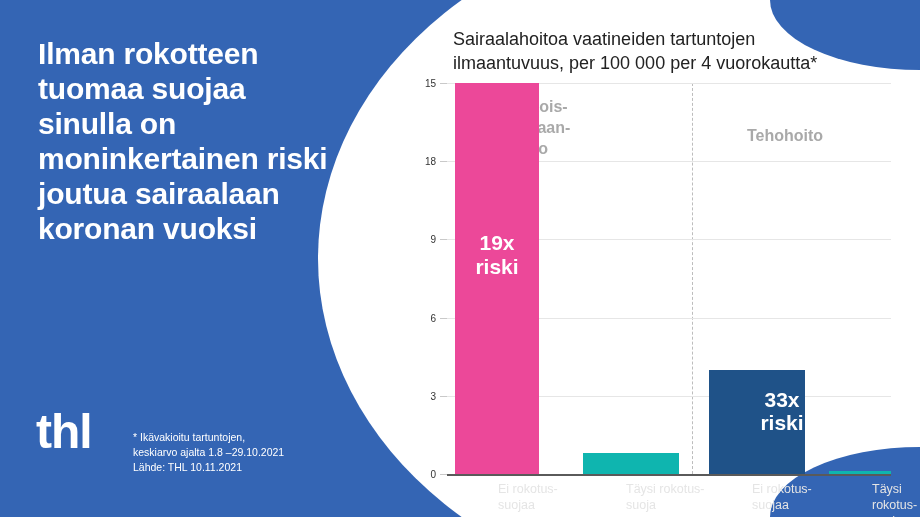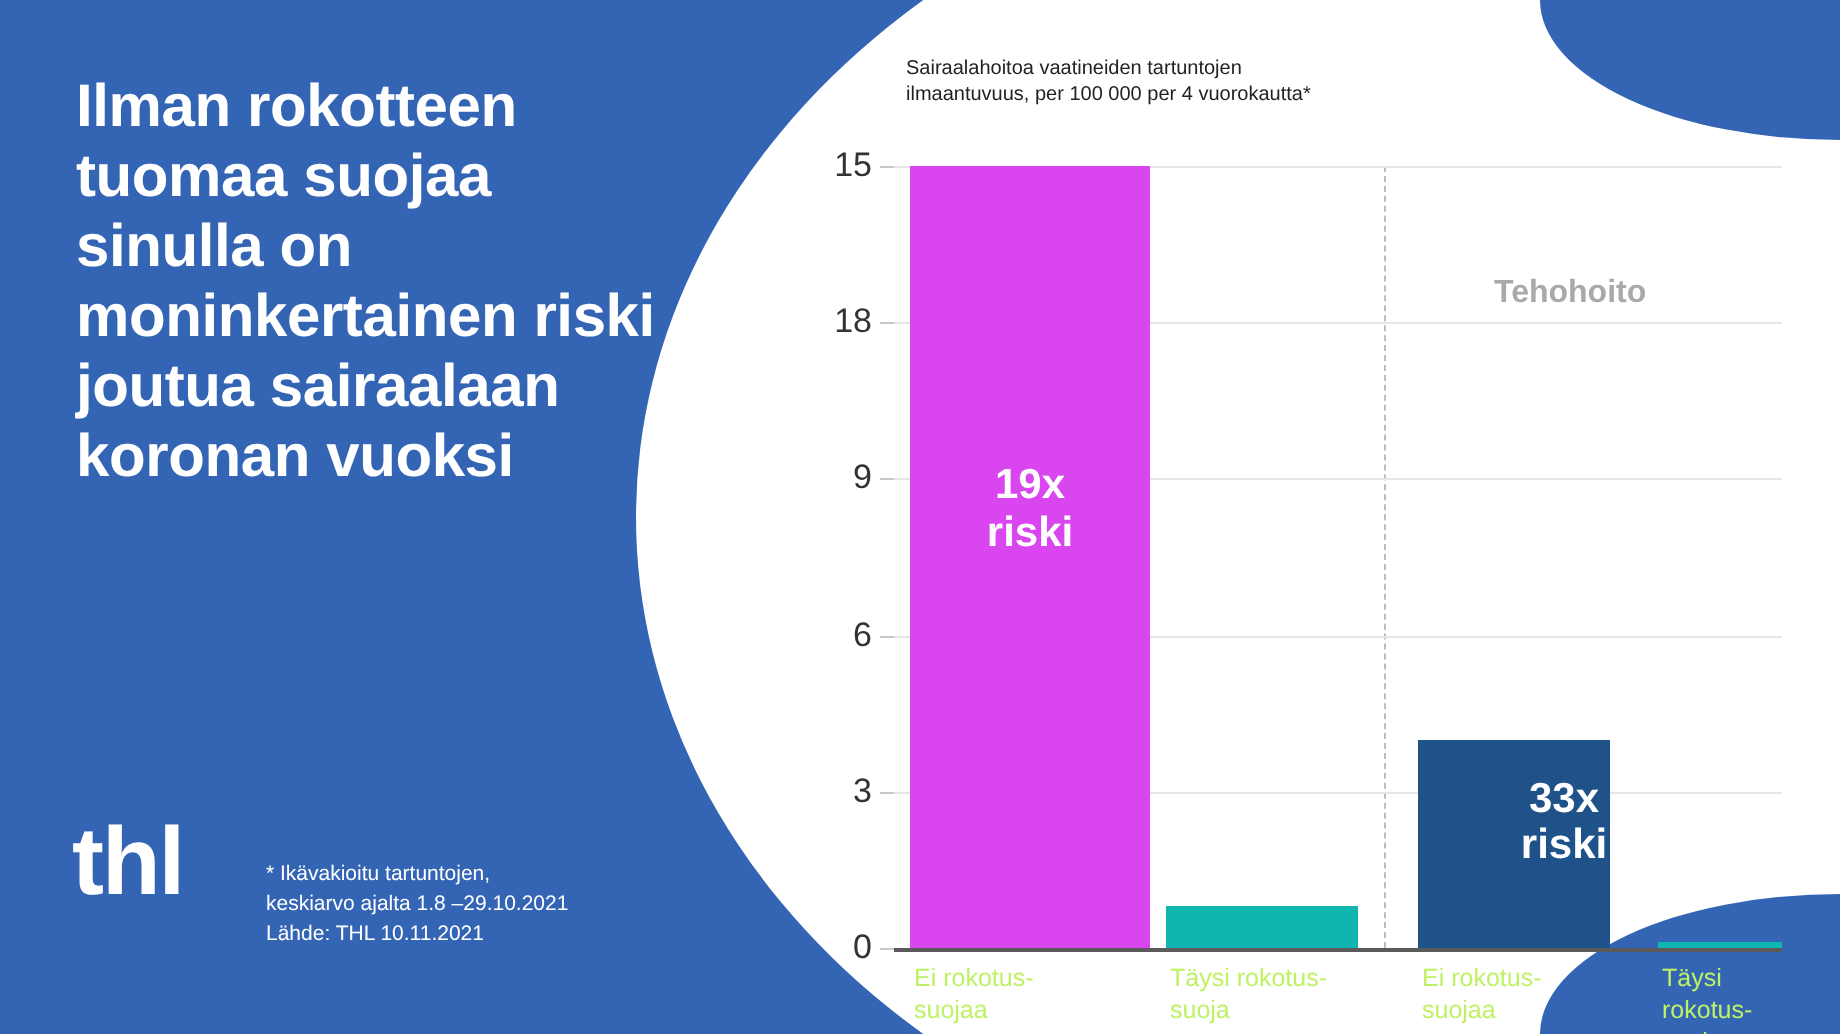--- a/index.html
+++ b/index.html
@@ -21,38 +21,38 @@
   #headline{position:absolute;left:38px;top:36px;width:300px;color:#ffffff;
             font-size:30px;font-weight:bold;line-height:1.17;letter-spacing:-0.2px;}
   #logo{position:absolute;left:36px;top:408px;color:#ffffff;
         font-size:48px;font-weight:bold;letter-spacing:-1px;line-height:1;}
   #footnote{position:absolute;left:133px;top:430px;width:210px;color:#ffffff;
             font-size:10.5px;line-height:1.42;}
 
   
   #chart{position:absolute;left:408px;top:14px;width:500px;height:500px;}
   #chart-title{position:absolute;left:45px;top:14px;width:440px;color:#222;
-               font-size:10px;line-height:1.33;}
+               font-size:18px;line-height:1.33;}
 
   .plot{position:absolute;left:39px;top:69px;width:444px;height:391px;}
   .gridline{position:absolute;left:0;width:444px;height:1px;background:#e6e6e6;}
   .tick{position:absolute;left:-7px;width:7px;height:1px;background:#c9c9c9;}
-  .ylabel{position:absolute;right:100%;margin-right:11px;color:#333;font-size:17px;
+  .ylabel{position:absolute;right:100%;margin-right:11px;color:#333;font-size:10px;
           transform:translateY(-50%);white-space:nowrap;}
   .axis-line{position:absolute;left:0;top:391px;width:444px;height:2px;background:#5a5a5a;}
   .divider{position:absolute;left:245px;top:0;width:0;height:391px;
            border-left:1.5px dashed #bdbdbd;}
 
   .bar{position:absolute;bottom:0;}
   .bar .note{position:absolute;left:0;width:100%;color:#ffffff;text-align:center;
              font-size:21px;font-weight:bold;line-height:1.12;}
 
   .panel-label{position:absolute;color:#a9a9a9;font-size:16px;font-weight:bold;
                line-height:1.3;}
-  .cat-label{position:absolute;top:398px;color:#bef264;font-size:12.5px;line-height:1.28;}
+  .cat-label{position:absolute;top:398px;color:#e5e5e5;font-size:12.5px;line-height:1.28;margin-left:41px;}
 </style>
 </head>
 <body>
 
 <div id="stage">
 
   <div id="white-blob"></div>
   <div id="white-right"></div>
   <div id="blue-corner-tr"></div>
   <div id="blue-corner-br"></div>
@@ -75,41 +75,41 @@
 
     <div class="plot" id="plot">
       <div class="divider"></div>
       <div class="axis-line"></div>
 
       <div class="panel-label" style="left:62px;top:14px;">
         <div>Erikois-</div>
         <div>sairaan-</div>
         <div>hoito</div>
       </div>
-      <div class="panel-label" style="left:300px;top:54px;">
+      <div class="panel-label" style="left:300px;top:43px;">
         <div>Tehohoito</div>
       </div>
     <div class="tick" style="top: 391px;"></div>
         <div class="ylabel" style="top: 391px;">0</div>
         <div class="gridline" style="top: 312.8px;"></div>
         <div class="tick" style="top: 312.8px;"></div>
         <div class="ylabel" style="top: 312.8px;">3</div>
         <div class="gridline" style="top: 234.6px;"></div>
         <div class="tick" style="top: 234.6px;"></div>
         <div class="ylabel" style="top: 234.6px;">6</div>
         <div class="gridline" style="top: 156.4px;"></div>
         <div class="tick" style="top: 156.4px;"></div>
         <div class="ylabel" style="top: 156.4px;">9</div>
         <div class="gridline" style="top: 78.2px;"></div>
         <div class="tick" style="top: 78.2px;"></div>
         <div class="ylabel" style="top: 78.2px;">18</div>
         <div class="gridline" style="top: 0px;"></div>
         <div class="tick" style="top: 0px;"></div>
         <div class="ylabel" style="top: 0px;">15</div>
-        <div class="bar" style="left: 8px; width: 120px; height: 391px; background: #d946ef; margin-top: 12px;">
+        <div class="bar" style="left: 8px; width: 84px; height: 391px; background: #ec4899; margin-top: 12px;">
           <div class="note" style="top: 148px;">
             <div>19x</div>
             <div>riski</div>
           </div>
         </div>
         <div class="bar" style="left: 136px; width: 96px; height: 20.8533px; background: rgb(15, 181, 175);"></div>
         <div class="bar" style="left: 262px; width: 96px; height: 104.267px; background: rgb(31, 82, 136);">
           <div class="note" style="top: 18px; margin-left: 25px;">
             <div>33x</div>
             <div>riski</div>

